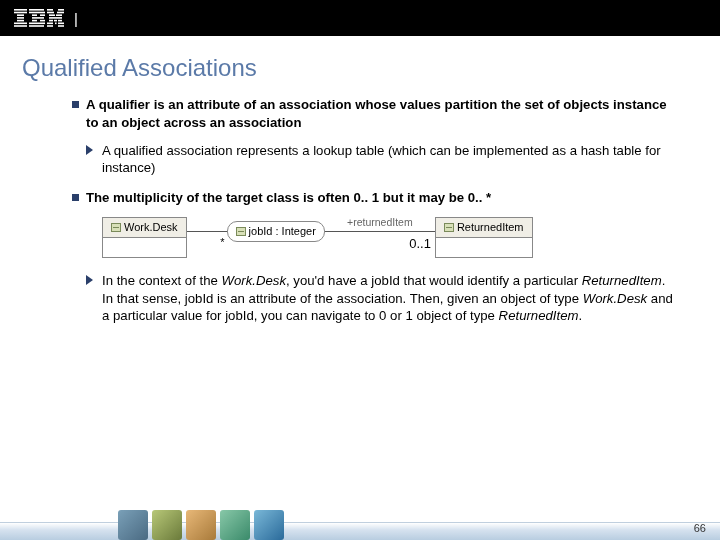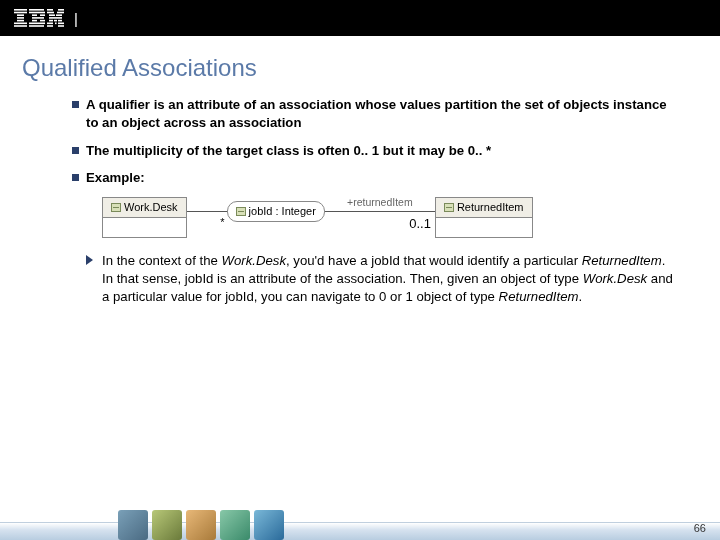--- a/index.html
+++ b/index.html
@@ -85,24 +85,24 @@
     </svg>
   </span>
   <span class="header-sep">|</span>
 </div>
 
 <div class="title">Qualified Associations</div>
 
 <div class="content">
 
   <div class="b1">A qualifier is an attribute of an association whose values partition the set of objects instance to an object across an association</div>
+  <div class="b2">A qualified association represents a lookup table (which can be implemented as a hash table for instance)</div>
 
   <div class="b1">The multiplicity of the target class is often 0.. 1 but it may be 0.. *</div>
 
-  <div class="b1">Example:</div>
 
   <div class="diagram">
     <div class="uml-box">
       <div class="uml-title"><span class="class-icon"></span><span>Work.Desk</span></div>
       <div class="uml-body">&nbsp;</div>
     </div>
     <div class="conn1">
       <div class="line1"></div>
       <div class="mult-star">*</div>
     </div>

